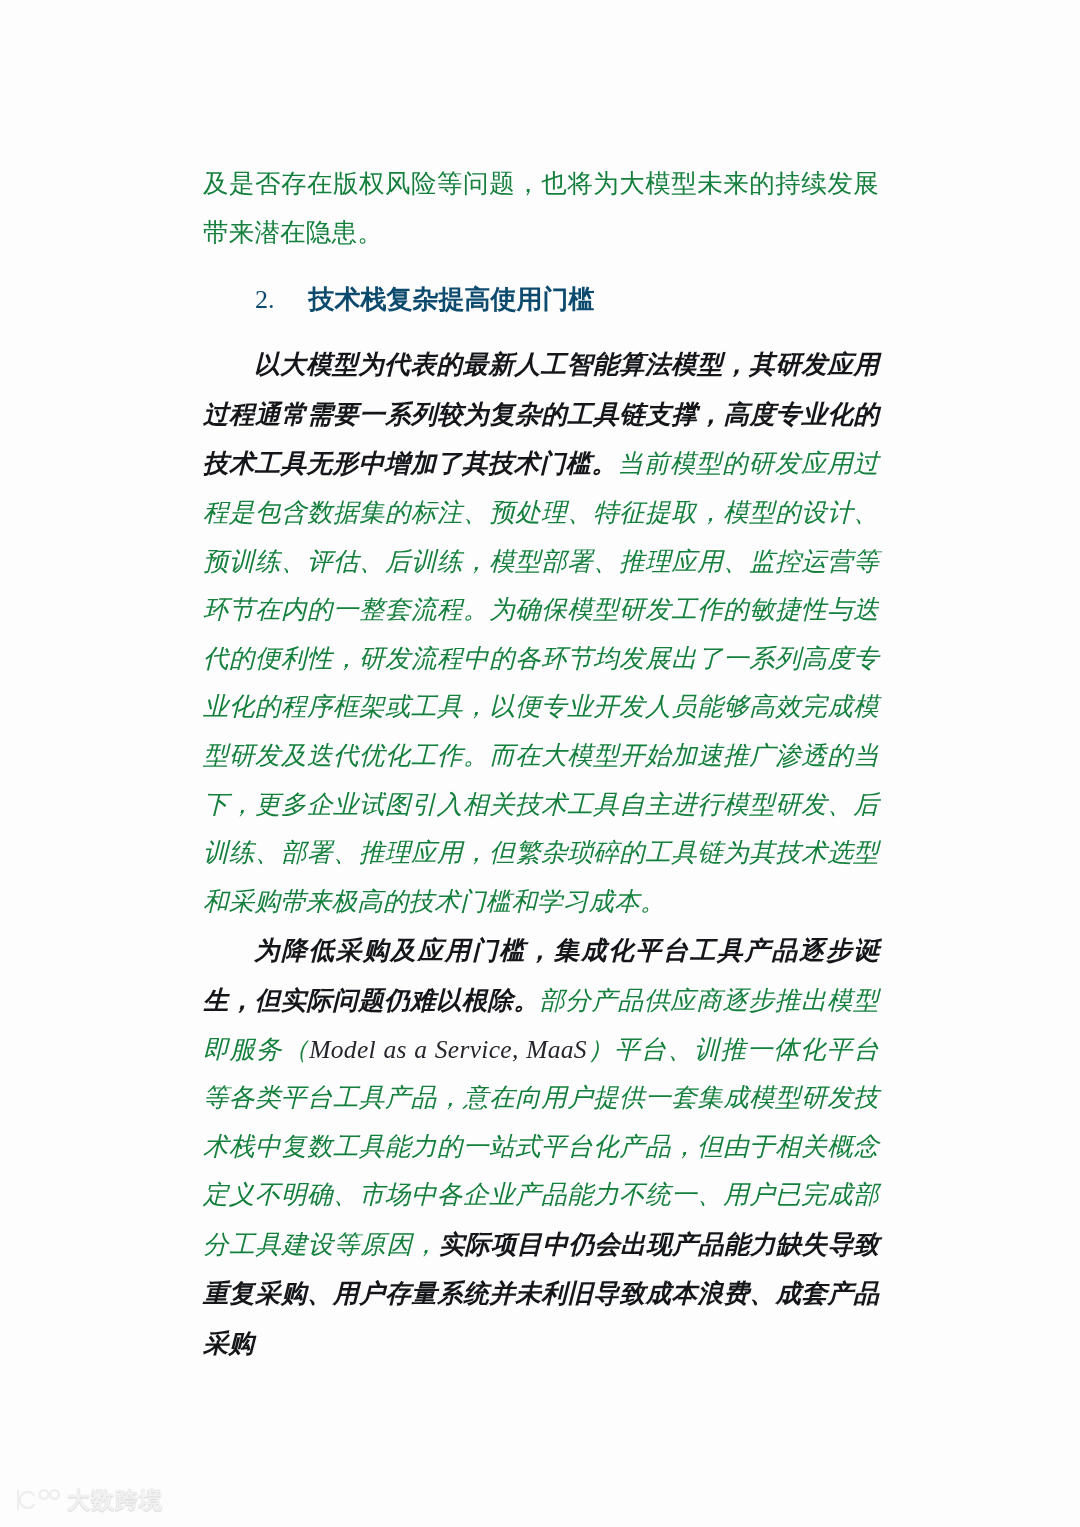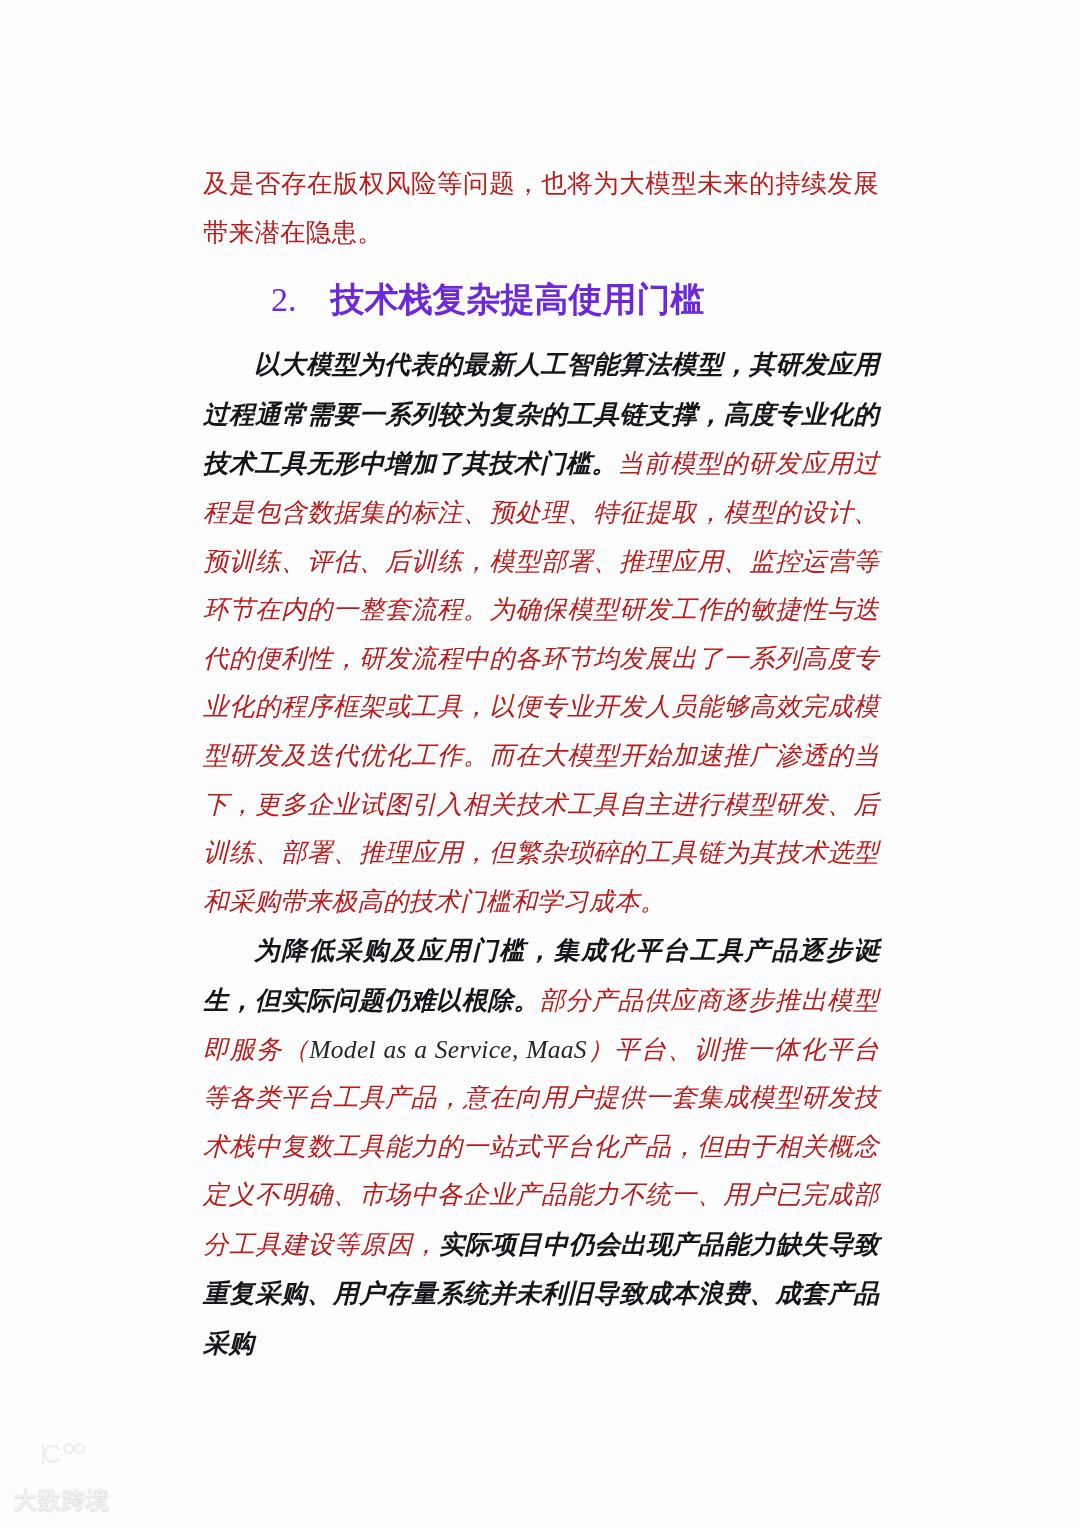--- a/index.html
+++ b/index.html
@@ -45,21 +45,21 @@
   }
   .para.indent {
     text-indent: 2em;
     font-style: italic;
   }
 
   
   .reg {
     font-family: "Liberation Serif", "DejaVu Serif", serif;
     font-weight: 400;
-    color: #b91c1c;
+    color: #15803d;
   }
   
   .bold {
     font-family: "Liberation Sans", "DejaVu Sans", sans-serif;
     font-weight: 700;
     color: #14161a;
     letter-spacing: -0.1px;
   }
   
   .latin {
@@ -67,46 +67,45 @@
     font-weight: 400;
     letter-spacing: 0.3px;
   }
 
   
   .heading {
     margin: 0;
     padding: 22px 0 20px 0;
     font-family: "Liberation Sans", "DejaVu Sans", sans-serif;
     font-weight: 700;
-    font-size: 34px;
+    font-size: 26px;
     line-height: 40px;
-    color: #6d28d9;
+    color: #0c4a6e;
     text-indent: 2em;
     white-space: nowrap;
   }
   .heading .num {
     font-family: "Liberation Serif", "DejaVu Serif", serif;
     font-weight: 400;
   }
   .heading .gap {
     display: inline-block;
     width: 34px;
   }
 
   
   .watermark {
     position: absolute;
     left: 14px;
     bottom: 14px;
     display: flex;
     align-items: center;
-    gap: 20px;
+    gap: 7px;
     opacity: 0.95;
     pointer-events: none;
-    flex-direction: column;
   }
   .watermark .mark {
     width: 46px;
     height: 26px;
     display: block;
   }
   .watermark .wm-text {
     font-family: "Liberation Sans", "DejaVu Sans", sans-serif;
     font-weight: 700;
     font-size: 23px;

